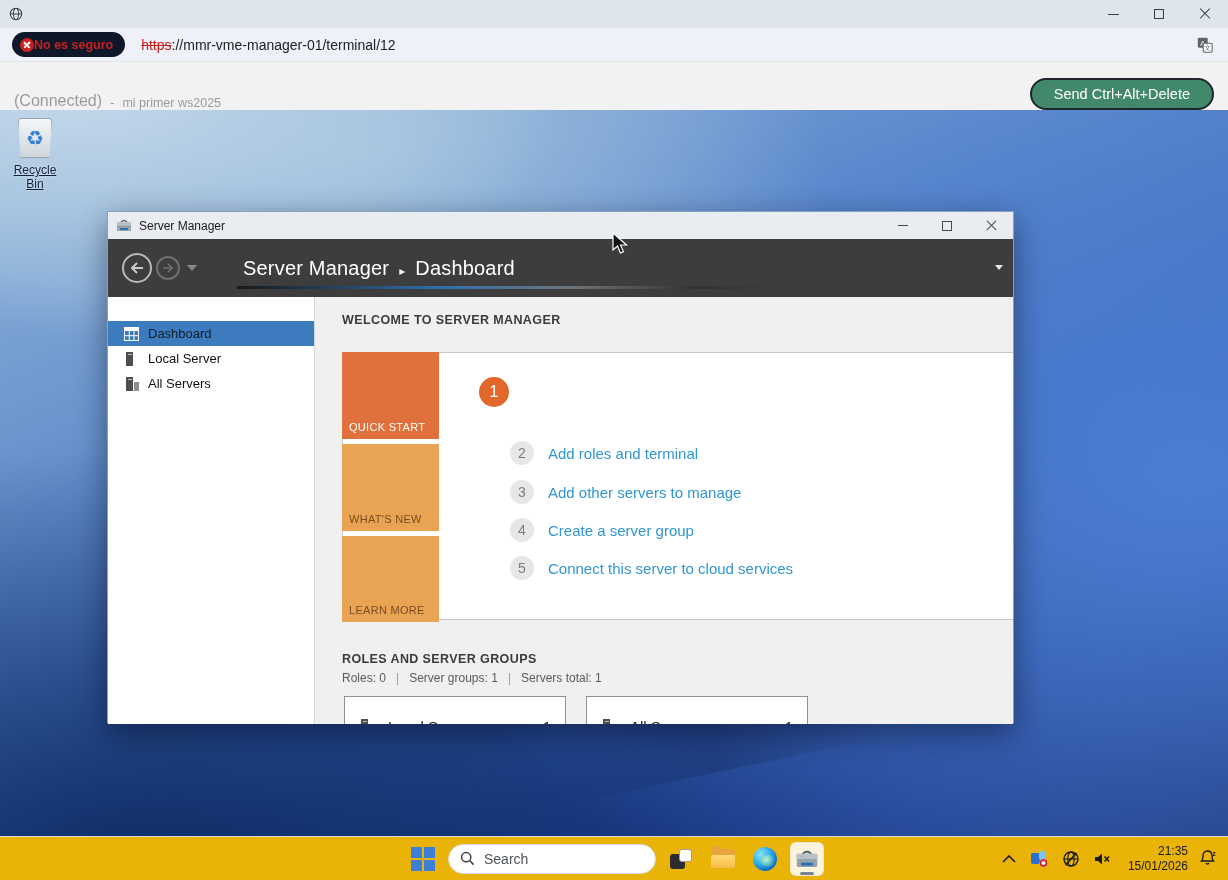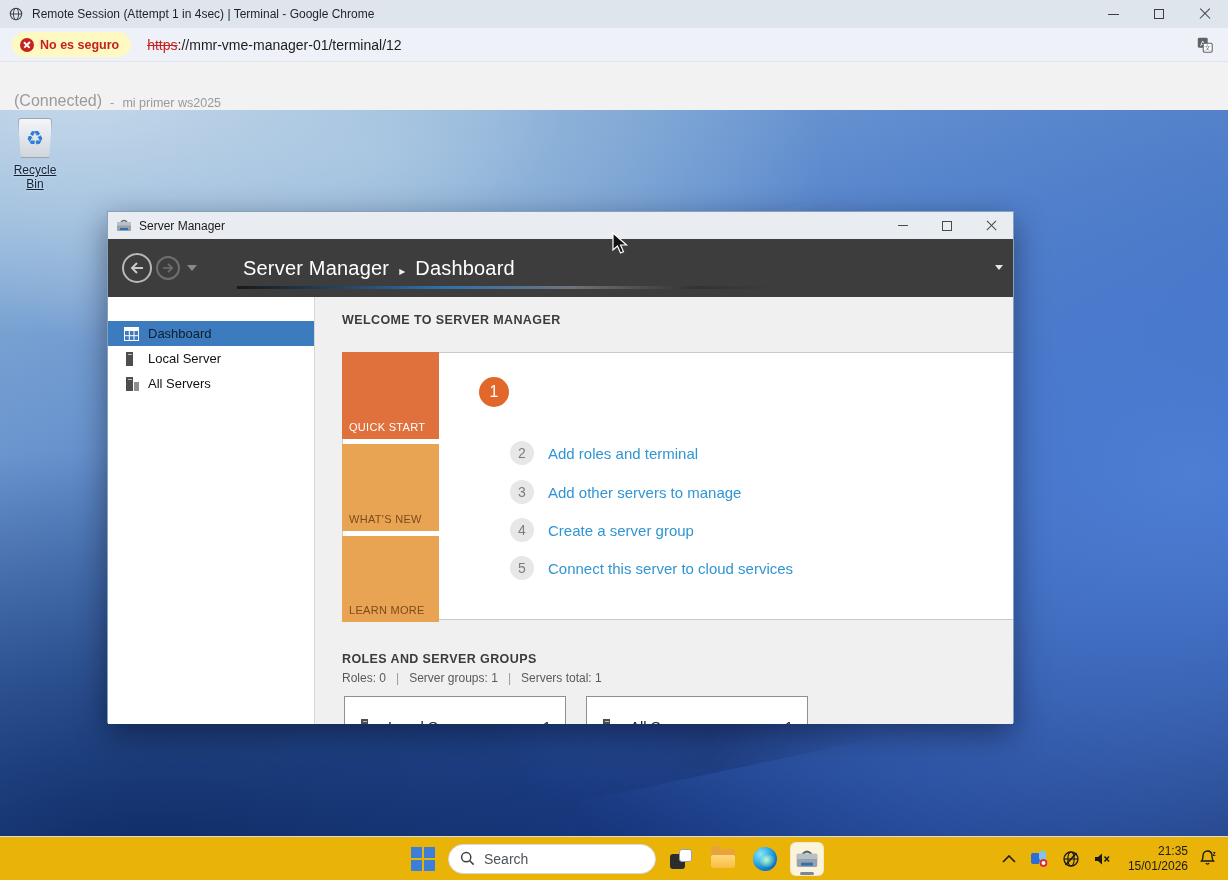--- a/index.html
+++ b/index.html
@@ -13,21 +13,21 @@
   .ct-btn { width:46px; height:100%; display:flex; align-items:center; justify-content:center; }
   .glyph-min { width:11px; height:1px; background:#3b3f44; }
   .glyph-max { width:10px; height:10px; border:1px solid #3b3f44; }
   .glyph-close { position:relative; width:12px; height:12px; }
   .glyph-close::before,.glyph-close::after { content:""; position:absolute; left:-1px; top:5px; width:14px; height:1.4px; background:#3b3f44; }
   .glyph-close::before { transform:rotate(45deg); }
   .glyph-close::after { transform:rotate(-45deg); }
 
   
   .chrome-addressbar { position:absolute; left:0; top:28px; width:1228px; height:34px; background:#eef2f8; display:flex; align-items:center; border-bottom:1px solid #e2e6ec; }
-  .security-chip { display:flex; align-items:center; gap:6px; background:#fef9c3; border-radius:13px; height:25px; padding:0 12px 0 8px; margin-left:12px; }
+  .security-chip { display:flex; align-items:center; gap:0; background:#0f172a; border-radius:13px; height:25px; padding:0 12px 0 8px; margin-left:12px; }
   .sec-ico { width:14px; height:14px; border-radius:50%; background:#c5221f; position:relative; flex:0 0 auto; }
   .sec-ico::before,.sec-ico::after { content:""; position:absolute; left:3.2px; top:6.3px; width:7.6px; height:1.5px; background:#fff; }
   .sec-ico::before { transform:rotate(45deg); }
   .sec-ico::after { transform:rotate(-45deg); }
   .sec-label { font-size:12.5px; color:#c5221f; font-weight:bold; white-space:nowrap; }
   .url-text { margin-left:16px; font-size:14px; color:#202124; white-space:nowrap; }
   .url-scheme { color:#c5221f; text-decoration:line-through; }
   .translate-ico { margin-left:auto; margin-right:14px; width:18px; height:18px; }
 
   
@@ -163,21 +163,20 @@
 </style>
 </head>
 <body>
 
 <div class="chrome-titlebar">
   <svg class="ct-globe" viewBox="0 0 16 16">
       <circle cx="8" cy="8" r="6.5" fill="none" stroke="#3b3f44" stroke-width="1.2"></circle>
       <ellipse cx="8" cy="8" rx="3" ry="6.5" fill="none" stroke="#3b3f44" stroke-width="1.1"></ellipse>
       <line x1="1.5" y1="8" x2="14.5" y2="8" stroke="#3b3f44" stroke-width="1.1"></line>
     </svg>
-  <span class="ct-title">Remote Session (Attempt 1 in 4sec) | Terminal - Google Chrome</span>
   <div class="ct-controls">
     <div class="ct-btn">
         <span class="glyph-min"></span>
       </div>
     <div class="ct-btn">
         <span class="glyph-max"></span>
       </div>
     <div class="ct-btn">
         <span class="glyph-close"></span>
       </div>
@@ -197,20 +196,21 @@
       <text x="7.5" y="11" font-size="8" fill="#fff" text-anchor="middle" font-family="Liberation Sans,sans-serif">A</text>
       <rect x="8" y="8" width="10" height="10" rx="1.5" fill="#fff" stroke="#5f6368" stroke-width="1.2"></rect>
       <text x="13" y="16" font-size="7.5" fill="#5f6368" text-anchor="middle" font-family="Liberation Sans,sans-serif">文</text>
     </svg>
 </div>
 
 <div class="session-bar">
   <span class="sess-status">(Connected)</span>
   <span class="sess-dash">-</span>
   <span class="sess-name">mi primer ws2025</span>
+  <button class="cad-button">Send Ctrl+Alt+Delete</button>
 </div>
 
 <div class="desktop">
 
   <div class="recycle-bin">
     <div class="bin-body">
         <span class="bin-glyph">♻</span>
       </div>
     <div class="bin-label">Recycle Bin</div>
   </div>

